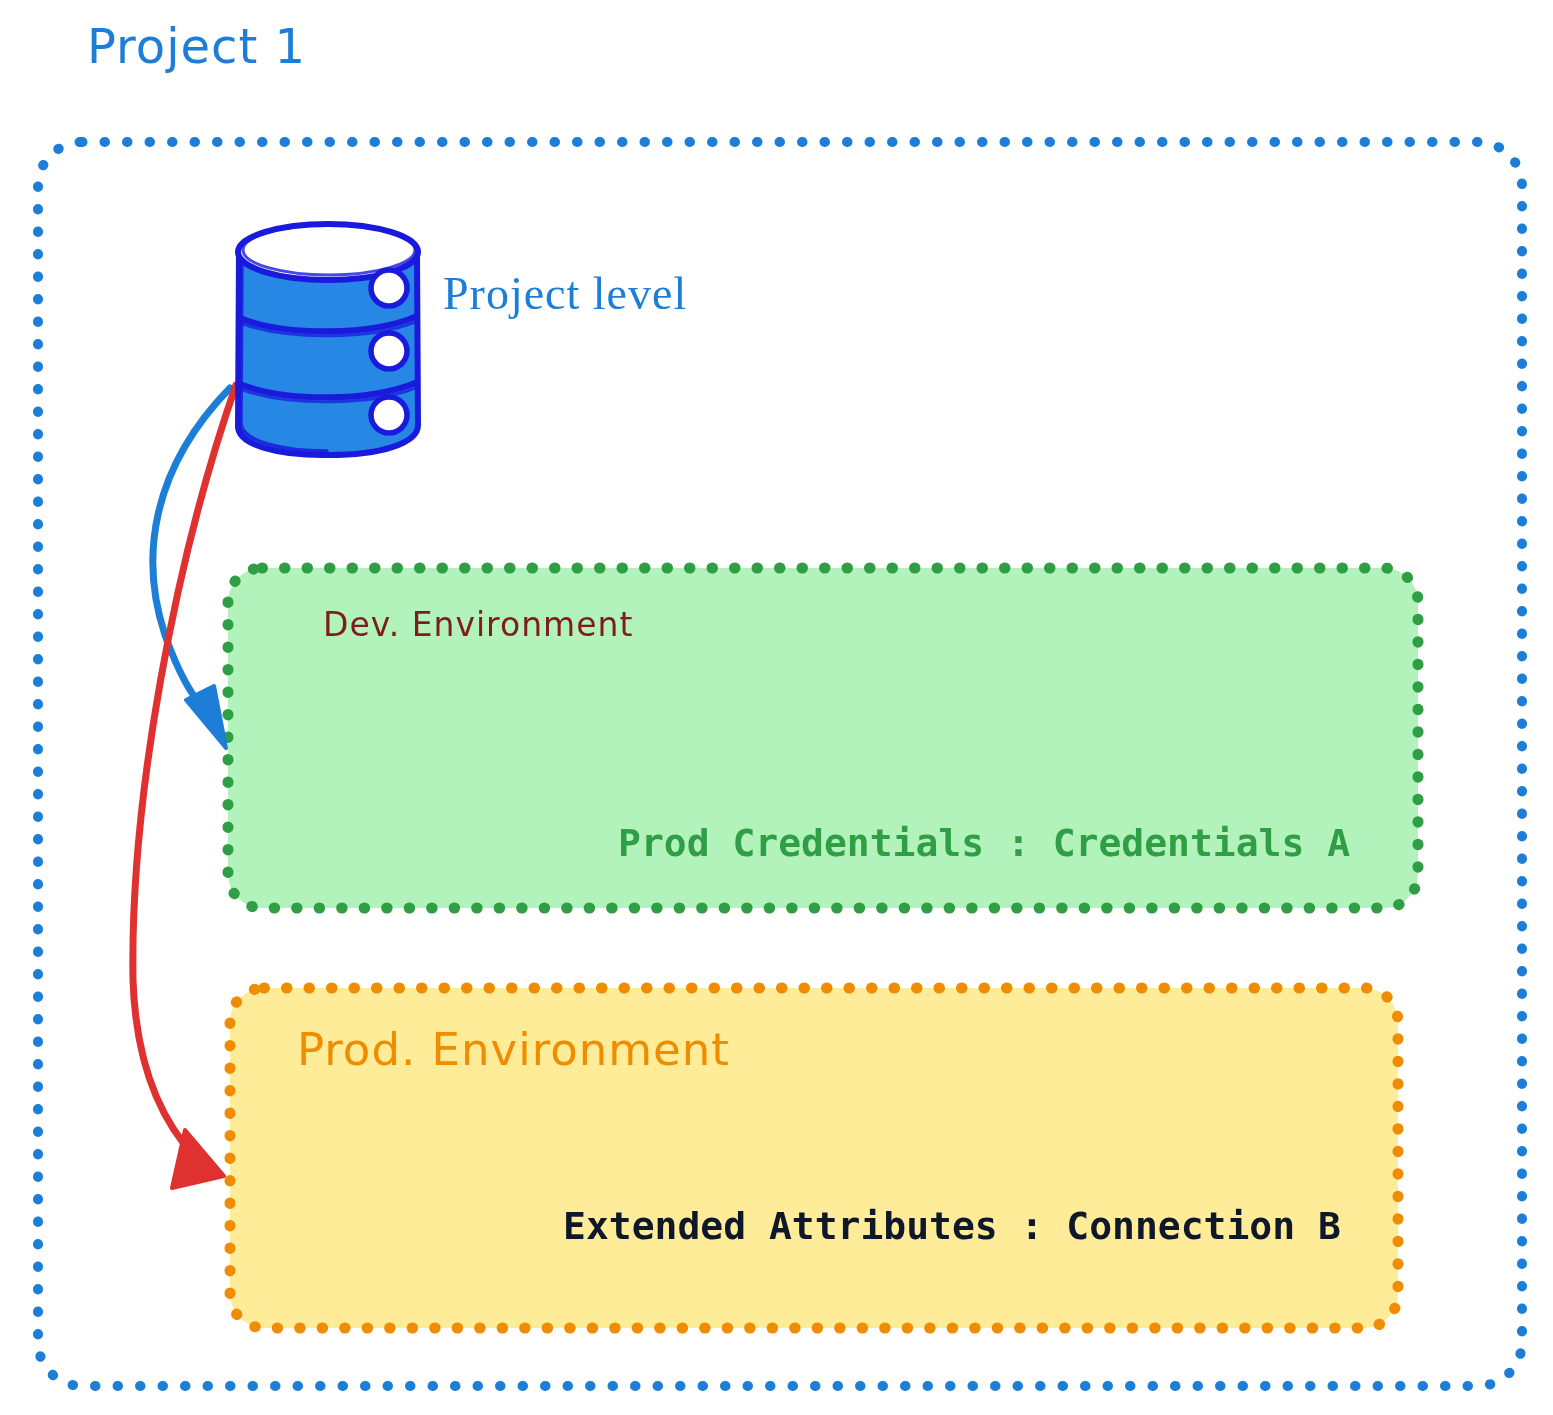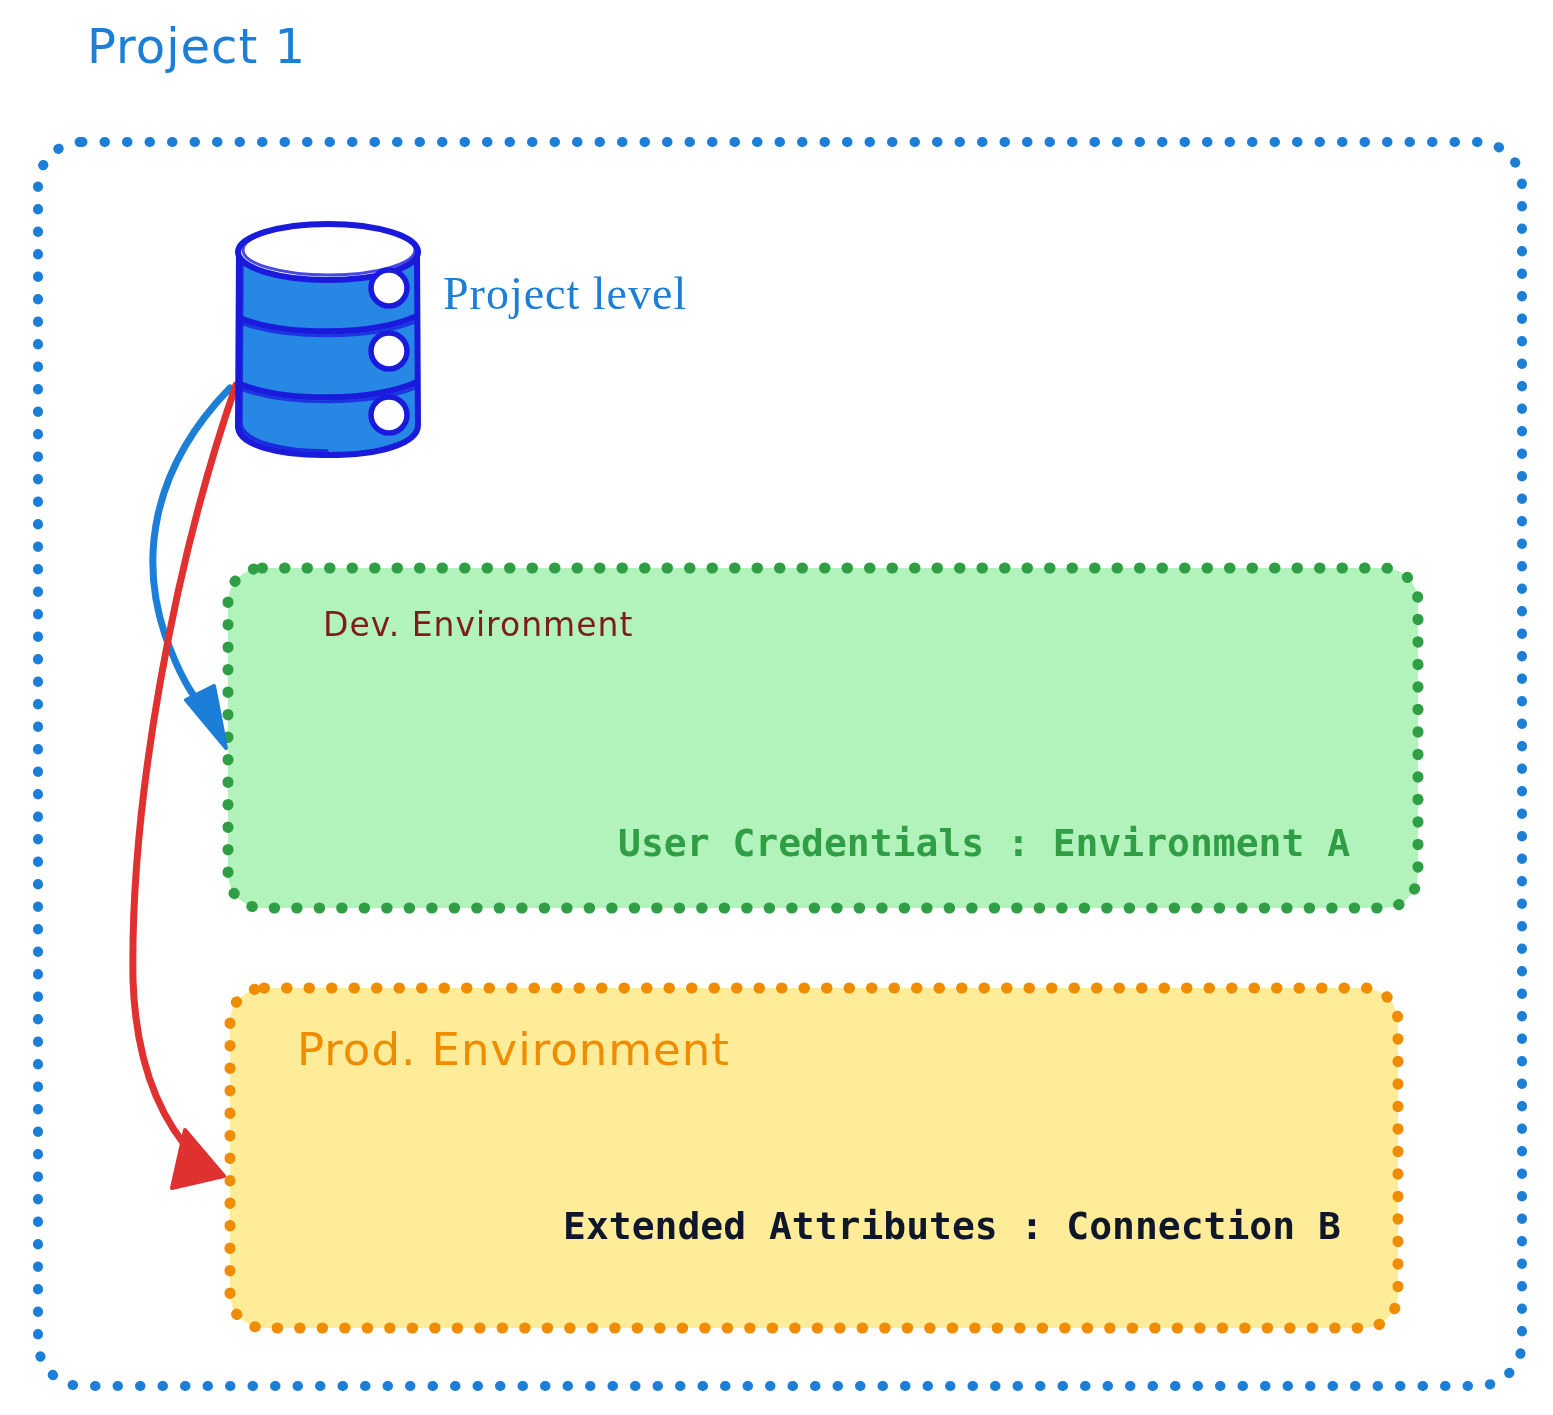--- a/index.html
+++ b/index.html
@@ -152,17 +152,17 @@
     <circle cx="389" cy="415" r="18" fill="#ffffff" stroke="#1a1add" stroke-width="5.5"></circle>
   </g>
 </svg>
 
 <div id="project-title" class="hand">Project 1</div>
 
 <div id="db-label" class="hand"><span class="detail-line">Project level</span></div>
 
 <div id="dev-title" class="hand">Dev. Environment</div>
 
-<div id="dev-detail" class="mono"><span class="detail-line">User Credentials : Environment A</span></div>
+<div id="dev-detail" class="mono"><span class="detail-line">Prod Credentials : Credentials A</span></div>
 
 <div id="prod-title" class="hand">Prod. Environment</div>
 
 <div id="prod-detail" class="mono"><span class="detail-line">Extended Attributes : Connection B</span></div>
 
 </body></html>

